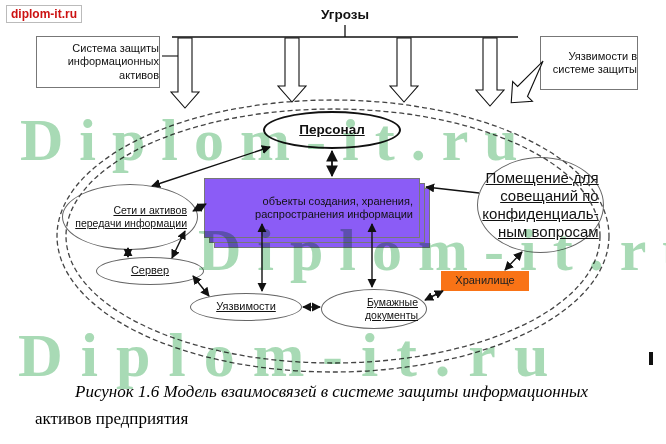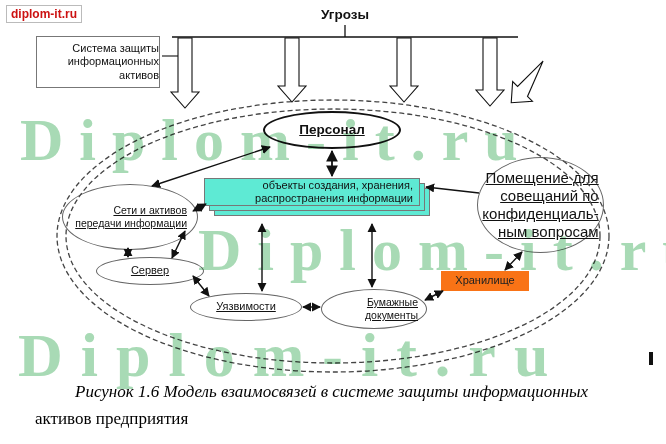--- a/index.html
+++ b/index.html
@@ -12,21 +12,21 @@
         color:#111;z-index:2;line-height:1.2;}
   .ellipse{border-radius:50%;text-decoration:underline;}
   .plain{border:none;background:transparent;}
   #logo{position:absolute;left:6px;top:5px;border:1px solid #bbb;padding:1px 4px;
         color:#cc1111;font-weight:bold;font-size:12px;z-index:6;background:#fff;}
   #threats{left:293px;top:5px;width:104px;height:20px;font-weight:bold;font-size:13.5px;}
   #protection-box{left:36px;top:36px;width:124px;height:52px;font-size:11px;border-color:#777;}
   #vulnerabilities-box{left:540px;top:36px;width:98px;height:54px;font-size:11px;border-color:#777;}
   #personnel{left:263px;top:111px;width:138px;height:38px;border:2px solid #111;
              font-weight:bold;font-size:13.5px;}
-  .objects-layer{position:absolute;width:216px;height:28px;background:#5eead4;
+  .objects-layer{position:absolute;width:216px;height:60px;background:#8b5cf6;
                  border:1px solid #777;box-sizing:border-box;z-index:2;}
   #objects-main{left:204px;top:178px;font-size:11px;padding:2px 6px;z-index:2;}
   #networks{left:62px;top:184px;width:136px;height:66px;font-size:10.5px;padding:2px 10px;}
   #server{left:96px;top:257px;width:108px;height:28px;font-size:11px;}
   #computers{left:190px;top:293px;width:112px;height:28px;font-size:11px;}
   #paper{left:321px;top:289px;width:106px;height:40px;font-size:10.5px;padding:2px 8px;}
   #storage{left:441px;top:271px;width:88px;height:20px;background:#f97316;border:none;
            font-size:11px;color:#222;}
   #meeting{left:477px;top:157px;width:127px;height:96px;font-size:15px;padding:4px 10px;}
   .watermark{position:absolute;font-family:"Liberation Serif",serif;font-weight:bold;
@@ -83,20 +83,21 @@
     <line x1="185" y1="231" x2="172" y2="258" stroke="#111" stroke-width="1.4" marker-start="url(#ah)" marker-end="url(#ah)"></line>
     <line x1="193" y1="276" x2="209" y2="296" stroke="#111" stroke-width="1.4" marker-start="url(#ah)" marker-end="url(#ah)"></line>
     <line x1="303" y1="307" x2="320" y2="307" stroke="#111" stroke-width="1.4" marker-start="url(#ah)" marker-end="url(#ah)"></line>
     <line x1="425" y1="300" x2="443" y2="291" stroke="#111" stroke-width="1.4" marker-start="url(#ah)" marker-end="url(#ah)"></line>
     <line x1="505" y1="270" x2="522" y2="252" stroke="#111" stroke-width="1.4" marker-start="url(#ah)" marker-end="url(#ah)"></line>
     <line x1="479" y1="193" x2="426" y2="187" stroke="#111" stroke-width="1.4" marker-end="url(#ah)"></line>
   </svg>
 
   <div class="node plain" id="threats">Угрозы</div>
   <div class="node" id="protection-box">Система защиты информационных активов</div>
+  <div class="node" id="vulnerabilities-box">Уязвимости в системе защиты</div>
 
   <div class="node ellipse" id="personnel">Персонал</div>
 
   <div class="objects-layer" style="left:214px;top:188px;"></div>
   <div class="objects-layer" style="left:209px;top:183px;"></div>
   <div class="node objects-layer" id="objects-main">объекты создания, хранения, распространения информации</div>
 
   <div class="node ellipse" id="networks">Сети и активов передачи информации</div>
   <div class="node ellipse" id="server">Сервер</div>
   <div class="node ellipse" id="computers">Уязвимости</div>

